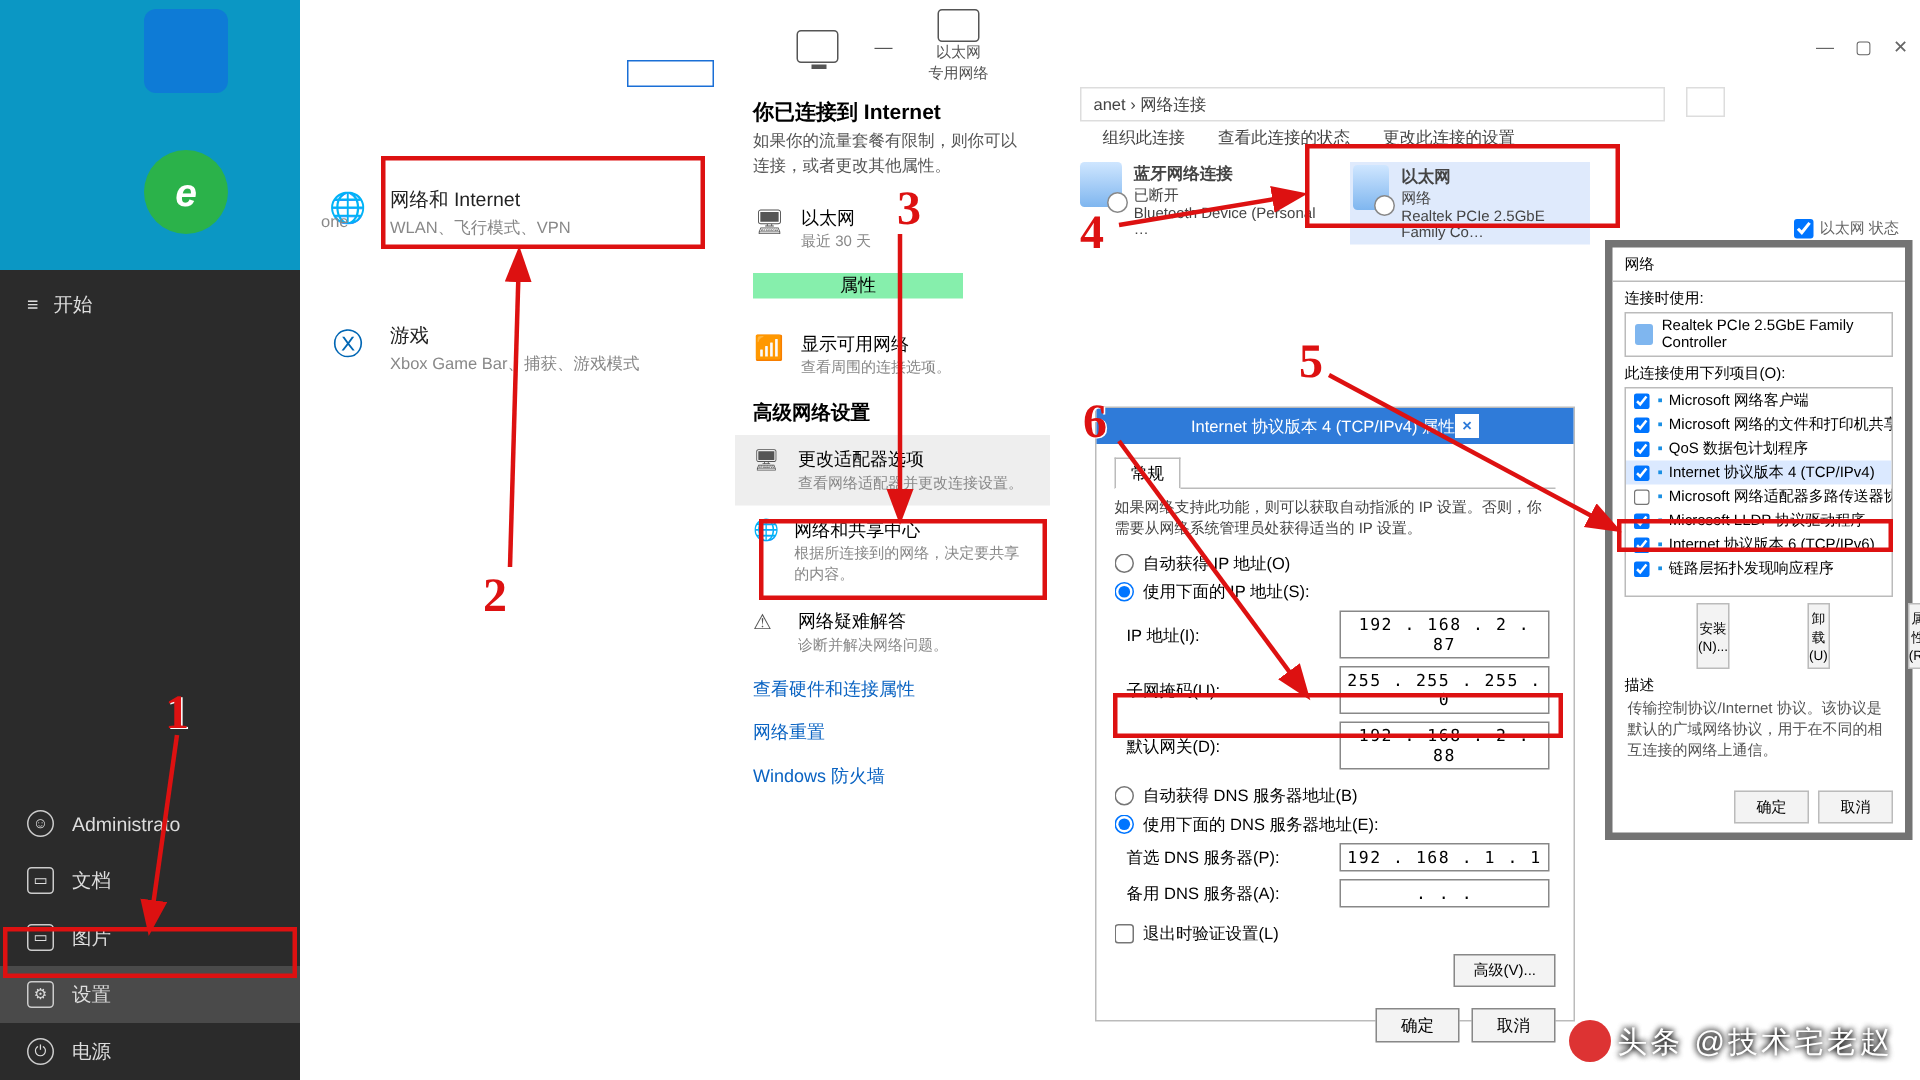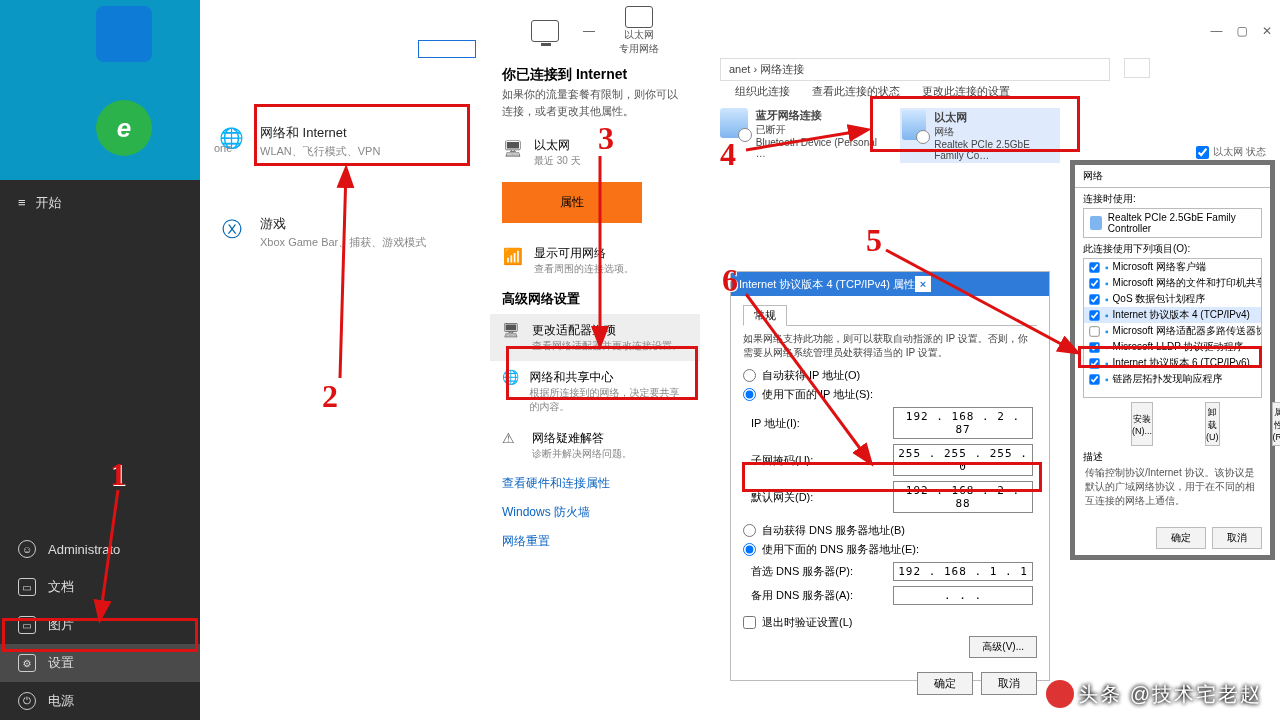--- a/index.html
+++ b/index.html
@@ -34,21 +34,21 @@
 .dev-row{ display:flex; align-items:center; justify-content:center; gap:24px; padding:6px 0 2px; color:#555;}
 .dev-box{ display:flex; flex-direction:column; align-items:center; font-size:10px;}
 .dev-glyph{ width:28px; height:22px; border:1.5px solid #555; border-radius:3px; position:relative;}
 .dev-glyph.mon::after{content:""; position:absolute; bottom:-5px; left:9px; width:10px; height:3px; background:#555;}
 .eth-title{ font-size:14px; font-weight:600; padding:8px 12px 2px;}
 .eth-sub{ font-size:11px; color:#555; padding:0 12px 10px; line-height:1.5;}
 .eth-item{ display:flex; gap:10px; padding:8px 12px; align-items:flex-start;}
 .eth-item .g{ width:22px; height:22px; color:#555; display:flex; align-items:center; justify-content:center; font-size:16px;}
 .eth-item .t1{ font-size:12px;}
 .eth-item .t2{ font-size:10px; color:#888;}
-.btn-prop{ margin:6px 12px 14px; background:#f97316; text-align:center; padding:12px 0; font-size:12px; width:140px;}
+.btn-prop{ margin:6px 12px 14px; background:#86efac; text-align:center; padding:0 0; font-size:12px; width:140px;}
 .sec-title{ font-size:13px; font-weight:600; padding:6px 12px;}
 .adv-item{ display:flex; gap:10px; padding:8px 12px; align-items:flex-start;}
 .adv-item .g{ width:20px; color:#555; font-size:14px;}
 .adv-item .t1{ font-size:12px;}
 .adv-item .t2{ font-size:10px; color:#888;}
 .linkblue{ color:#0a63c2; font-size:12px; padding:6px 12px; display:block;}
 
 
 #panel4 { position:absolute; left:700px; top:0; width:580px; height:170px; background:#fff; }
 .wnd-ctl{ position:absolute; right:8px; top:24px; display:flex; gap:14px; color:#666; font-size:12px;}
@@ -71,21 +71,21 @@
 .p5-li input{ transform:scale(0.8);}
 .p5-li .ic4{color:#1a8fe3;}
 .p5-btns{ display:flex; gap:4px; margin:4px 0;}
 .p5-btns button{ flex:1; font-size:9px; padding:3px 0; background:#f3f3f3; border:1px solid #bbb;margin-left:48px;}
 .p5-desc{ border:0; padding:2px; color:#555; line-height:1.4;}
 .p5-foot{ position:absolute; bottom:6px; right:8px; display:flex; gap:6px;}
 .p5-foot button{ font-size:10px; padding:3px 14px; background:#f3f3f3; border:1px solid #bbb;}
 
 
 #panel6{ position:absolute; left:730px; top:271px; width:320px; height:410px; background:#fff; border:1px solid #bbb; font-size:11px;}
-.p6-title{ background:#2f7bd9; color:#fff; padding:4px 8px; display:flex; justify-content:flex-start; align-items:center; font-size:11px;}
+.p6-title{ background:#2f7bd9; color:#fff; padding:4px 8px; display:flex; justify-content:center; align-items:center; font-size:11px;}
 .p6-title .x{ background:#fff; color:#2f7bd9; width:16px; height:16px; display:flex; align-items:center; justify-content:center; font-weight:bold;}
 .p6-body{ padding:8px 12px;}
 .p6-tab{ border-bottom:1px solid #bbb; margin-bottom:6px;}
 .p6-tab span{ display:inline-block; border:1px solid #bbb; border-bottom:1px solid #fff; padding:2px 10px; position:relative; top:1px; background:#fff;}
 .p6-hint{ font-size:10px; color:#444; line-height:1.4; margin-bottom:8px;}
 .p6-row{ display:flex; align-items:center; margin:5px 0; gap:6px;}
 .p6-row label{ flex:1;}
 .p6-row .ip{ width:140px; border:1px solid #888; padding:2px 4px; font-family:monospace; letter-spacing:1px; text-align:center; font-size:11px;}
 .p6-radio{ display:flex; align-items:center; gap:6px; margin:4px 0;}
 .p6-group{ margin:4px 4px 10px; padding-left:4px;}
@@ -206,22 +206,22 @@
       </div>
     </div>
   <div class="adv-item">
       <div class="g">⚠</div>
       <div>
         <div class="t1">网络疑难解答</div>
         <div class="t2">诊断并解决网络问题。</div>
       </div>
     </div>
   <a class="linkblue">查看硬件和连接属性</a>
+  <a class="linkblue">网络重置</a>
   <a class="linkblue">Windows 防火墙</a>
-  <a class="linkblue">网络重置</a>
 </div>
 
 <div id="panel4">
   <div class="wnd-ctl">
     <span>—</span>
     <span>▢</span>
     <span>✕</span>
   </div>
   <div class="crumb">anet  ›  网络连接</div>
   <div class="crumb-search"></div>

